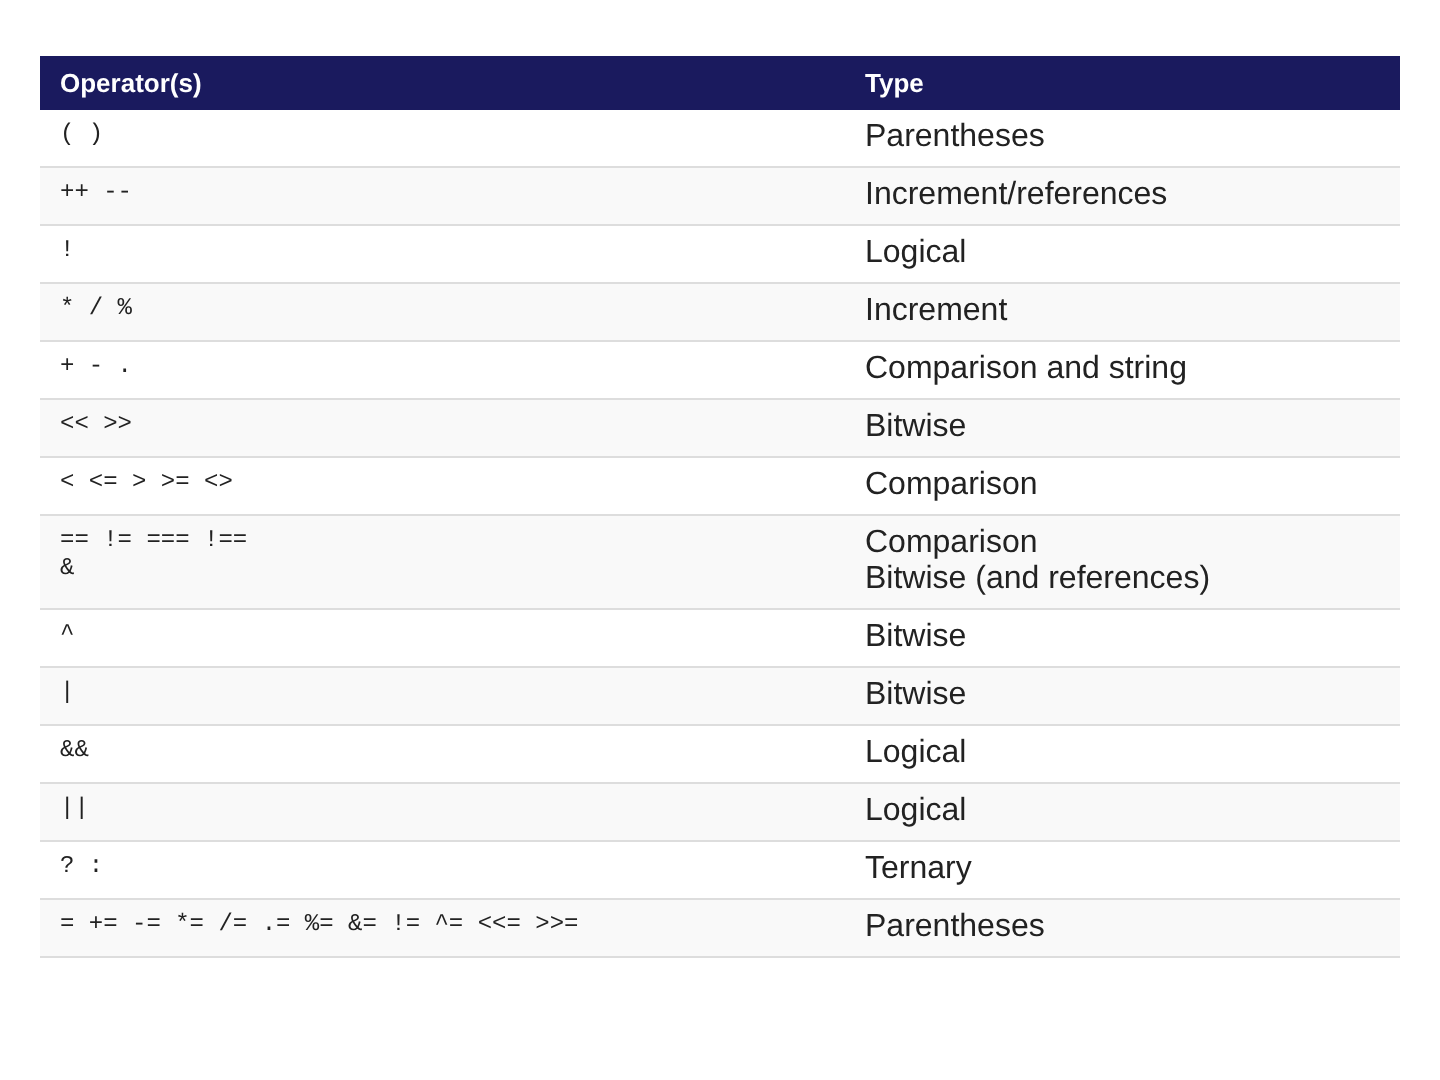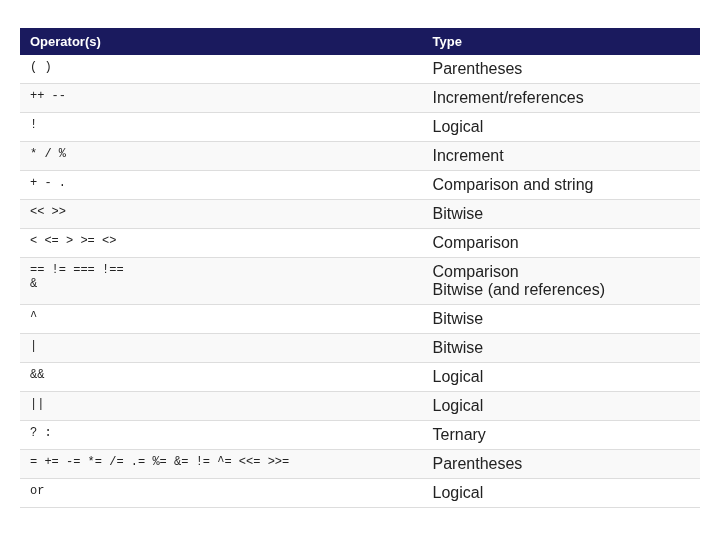--- a/index.html
+++ b/index.html
@@ -118,18 +118,14 @@
         <td class="type-col">Logical</td>
       </tr>
       <tr>
         <td>? :</td>
         <td class="type-col">Ternary</td>
       </tr>
       <tr>
         <td>= += -= *= /= .= %= &amp;= != ^= &lt;&lt;= &gt;&gt;=</td>
         <td class="type-col">Parentheses</td>
       </tr>
-      <tr>
-        <td>or</td>
-        <td class="type-col">Logical</td>
-      </tr>
     </tbody>
 </table>
 
 </body></html>

